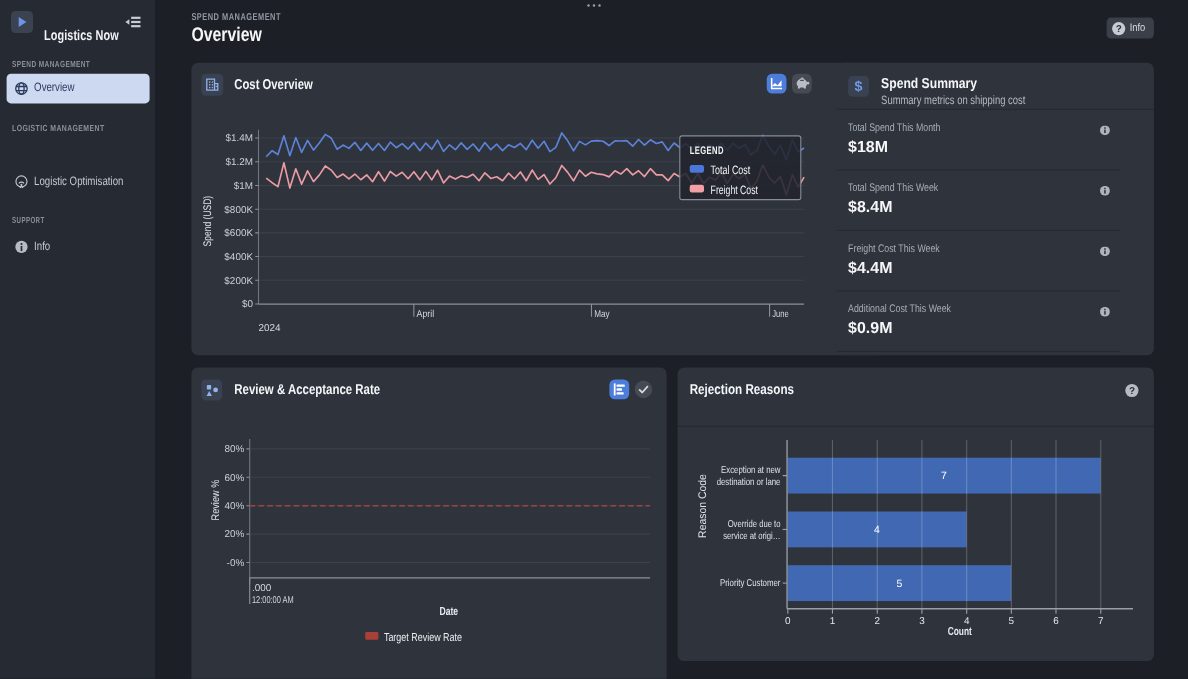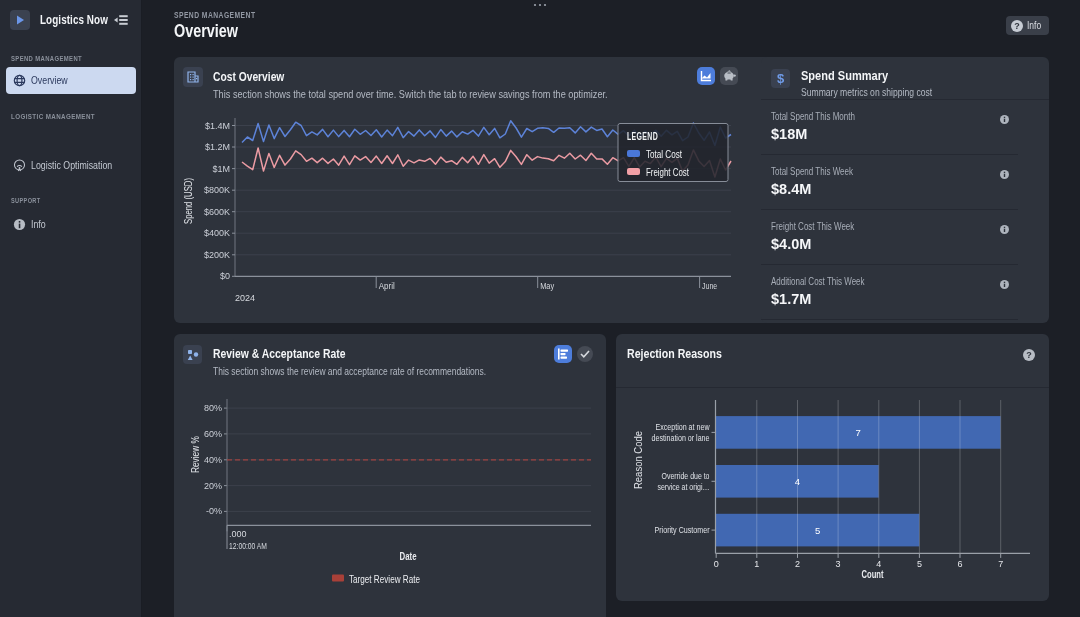--- a/index.html
+++ b/index.html
@@ -7,21 +7,21 @@
     font-family:"Liberation Sans",sans-serif; position:relative; }
   .abs { position:absolute; }
   .sx { display:inline-block; transform:scaleX(0.8); transform-origin:0 50%; white-space:nowrap; }
   .sx85 { display:inline-block; transform:scaleX(0.85); transform-origin:0 50%; white-space:nowrap; }
   .sx79 { display:inline-block; transform:scaleX(0.79); transform-origin:0 50%; white-space:nowrap; }
   .sx72 { display:inline-block; transform:scaleX(0.72); transform-origin:0 50%; white-space:nowrap; }
   
   #sidebar { position:absolute; left:0; top:0; width:142px; height:617px; background:#262a33; border-right:1px solid #1a1d24; }
   #logo-sq { position:absolute; left:10px; top:10px; width:20px; height:20px; border-radius:4px; background:#3b4250; }
   #logo-sq svg { position:absolute; left:6px; top:5px; }
-  #brand { position:absolute; left:40px; top:12px; font-size:13px; font-weight:bold; color:#f2f4f7; letter-spacing:0.1px; }
+  #brand { position:absolute; left:40px; top:24px; font-size:13px; font-weight:bold; color:#f2f4f7; letter-spacing:0.1px; }
   .navlabel { position:absolute; left:11px; font-size:8px; font-weight:bold; color:#8a909b; letter-spacing:0.5px; }
   .navitem { position:absolute; left:6px; width:130px; height:25px; color:#c3c8d1; font-size:11px; }
   .navitem .ic { position:absolute; left:7px; top:6px; width:13px; height:13px; }
   .navitem .tx { position:absolute; left:25px; top:6px; white-space:nowrap; }
   #nav-overview { background:#ccd9f0; border-radius:4px; color:#2c3a5e; top:67px; height:27px; }
   #nav-overview .tx { top:7px; }
   #nav-overview .ic { top:7px; }
   
   #crumb { position:absolute; left:174px; top:10px; font-size:9px; font-weight:bold; color:#9298a3; letter-spacing:0.6px; }
   #pagetitle { position:absolute; left:174px; top:21px; font-size:18px; font-weight:bold; color:#f4f6f8; }
@@ -110,21 +110,20 @@
       <rect x="3" y="3" width="1.2" height="1.2"></rect>
         <rect x="5.5" y="3" width="1.2" height="1.2"></rect>
       <rect x="3" y="5.5" width="1.2" height="1.2"></rect>
         <rect x="5.5" y="5.5" width="1.2" height="1.2"></rect>
       <rect x="3" y="8" width="1.2" height="1.2"></rect>
         <rect x="5.5" y="8" width="1.2" height="1.2"></rect>
       <rect x="9" y="7" width="1.2" height="1.2"></rect>
     </svg>
   </div>
   <div class="ctitle" style="left:39px;top:12px"><span class="sx79">Cost Overview</span></div>
-  <div class="csub" style="left:39px;top:31px"><span class="sx" style="transform:scaleX(0.835)">This section shows the total spend over time. Switch the tab to review savings from the optimizer.</span></div>
   <div class="tbtn blue" style="left:523px;top:10px">
     <svg style="position:absolute;left:3px;top:3px" width="12" height="12" viewBox="0 0 12 12" fill="none" stroke="#fff" stroke-width="1.4">
       <path d="M1.5 1 V10.5 H11"></path>
       <path d="M1.5 8.5 L4.5 5.5 L7 7.5 L10.5 3 V8.5 Z" fill="#fff" stroke="none"></path>
     </svg>
   </div>
   <div class="tbtn gray" style="left:546px;top:10px">
     <svg style="position:absolute;left:2px;top:3px" width="14" height="12" viewBox="0 0 14 12" fill="#b9bec6">
       <path d="M2.2 5.8 a4.8 4.1 0 0 1 9.6 0 a4.8 4.1 0 0 1 -1.2 2.7 l0 2 h-1.8 l-0.4 -1 h-2.8 l-0.4 1 H3.4 l0 -2 a4.8 4.1 0 0 1 -1.2 -2.7 Z"></path>
       <path d="M5 1.4 l2.6 -1.2 1.4 1.6 Z"></path>
@@ -199,49 +198,48 @@
         <div class="lbl"><span class="sx">Total Spend This Week</span></div>
         <div class="val">$8.4M</div>
         <span class="ii"><svg width="9" height="9" viewBox="0 0 9 9">
             <circle cx="4.5" cy="4.5" r="4.5" fill="#aeb4bd"></circle>
             <rect x="3.8" y="3.8" width="1.4" height="3.2" fill="#2d323b"></rect>
             <rect x="3.8" y="1.7" width="1.4" height="1.4" fill="#2d323b"></rect>
           </svg></span>
       </div>
     <div class="srow">
         <div class="lbl"><span class="sx">Freight Cost This Week</span></div>
-        <div class="val">$4.0M</div>
+        <div class="val">$4.4M</div>
         <span class="ii"><svg width="9" height="9" viewBox="0 0 9 9">
             <circle cx="4.5" cy="4.5" r="4.5" fill="#aeb4bd"></circle>
             <rect x="3.8" y="3.8" width="1.4" height="3.2" fill="#2d323b"></rect>
             <rect x="3.8" y="1.7" width="1.4" height="1.4" fill="#2d323b"></rect>
           </svg></span>
       </div>
     <div class="srow">
         <div class="lbl"><span class="sx">Additional Cost This Week</span></div>
-        <div class="val">$1.7M</div>
+        <div class="val">$0.9M</div>
         <span class="ii"><svg width="9" height="9" viewBox="0 0 9 9">
             <circle cx="4.5" cy="4.5" r="4.5" fill="#aeb4bd"></circle>
             <rect x="3.8" y="3.8" width="1.4" height="3.2" fill="#2d323b"></rect>
             <rect x="3.8" y="1.7" width="1.4" height="1.4" fill="#2d323b"></rect>
           </svg></span>
       </div>
   </div>
 </div>
 
 <div class="card" id="card-review" style="left:174px;top:334px;width:432px;height:338px">
   <div class="cicon" style="top:11px;width:19px;height:19px">
     <svg style="position:absolute;left:3.5px;top:3.5px" width="12" height="12" viewBox="0 0 12 12" fill="#8fb3ea">
       <rect x="1" y="1" width="4" height="4" rx="0.8"></rect>
       <circle cx="9" cy="5.5" r="2.2"></circle>
       <path d="M3.2 6.5 L5.6 11 H0.8 Z"></path>
     </svg>
   </div>
   <div class="ctitle" style="left:39px;top:12px"><span class="sx">Review &amp; Acceptance Rate</span></div>
-  <div class="csub" style="left:39px;top:31px"><span class="sx" style="transform:scaleX(0.77)">This section shows the review and acceptance rate of recommendations.</span></div>
   <div class="tbtn blue" style="left:380px;top:11px">
     <svg style="position:absolute;left:3px;top:3px" width="12" height="12" viewBox="0 0 12 12" fill="#fff">
       <rect x="1" y="0.5" width="1.6" height="11"></rect>
       <rect x="3.5" y="1.5" width="7.5" height="2.2" rx="0.6"></rect>
       <rect x="3.5" y="5" width="5" height="2.2" rx="0.6"></rect>
       <rect x="3.5" y="8.5" width="6.5" height="2.2" rx="0.6"></rect>
     </svg>
   </div>
   <div style="position:absolute;left:403px;top:12px;width:16px;height:16px;border-radius:50%;background:#454a54">
     <svg style="position:absolute;left:3px;top:4px" width="10" height="8" viewBox="0 0 10 8" fill="none" stroke="#d6d9de" stroke-width="1.6">

